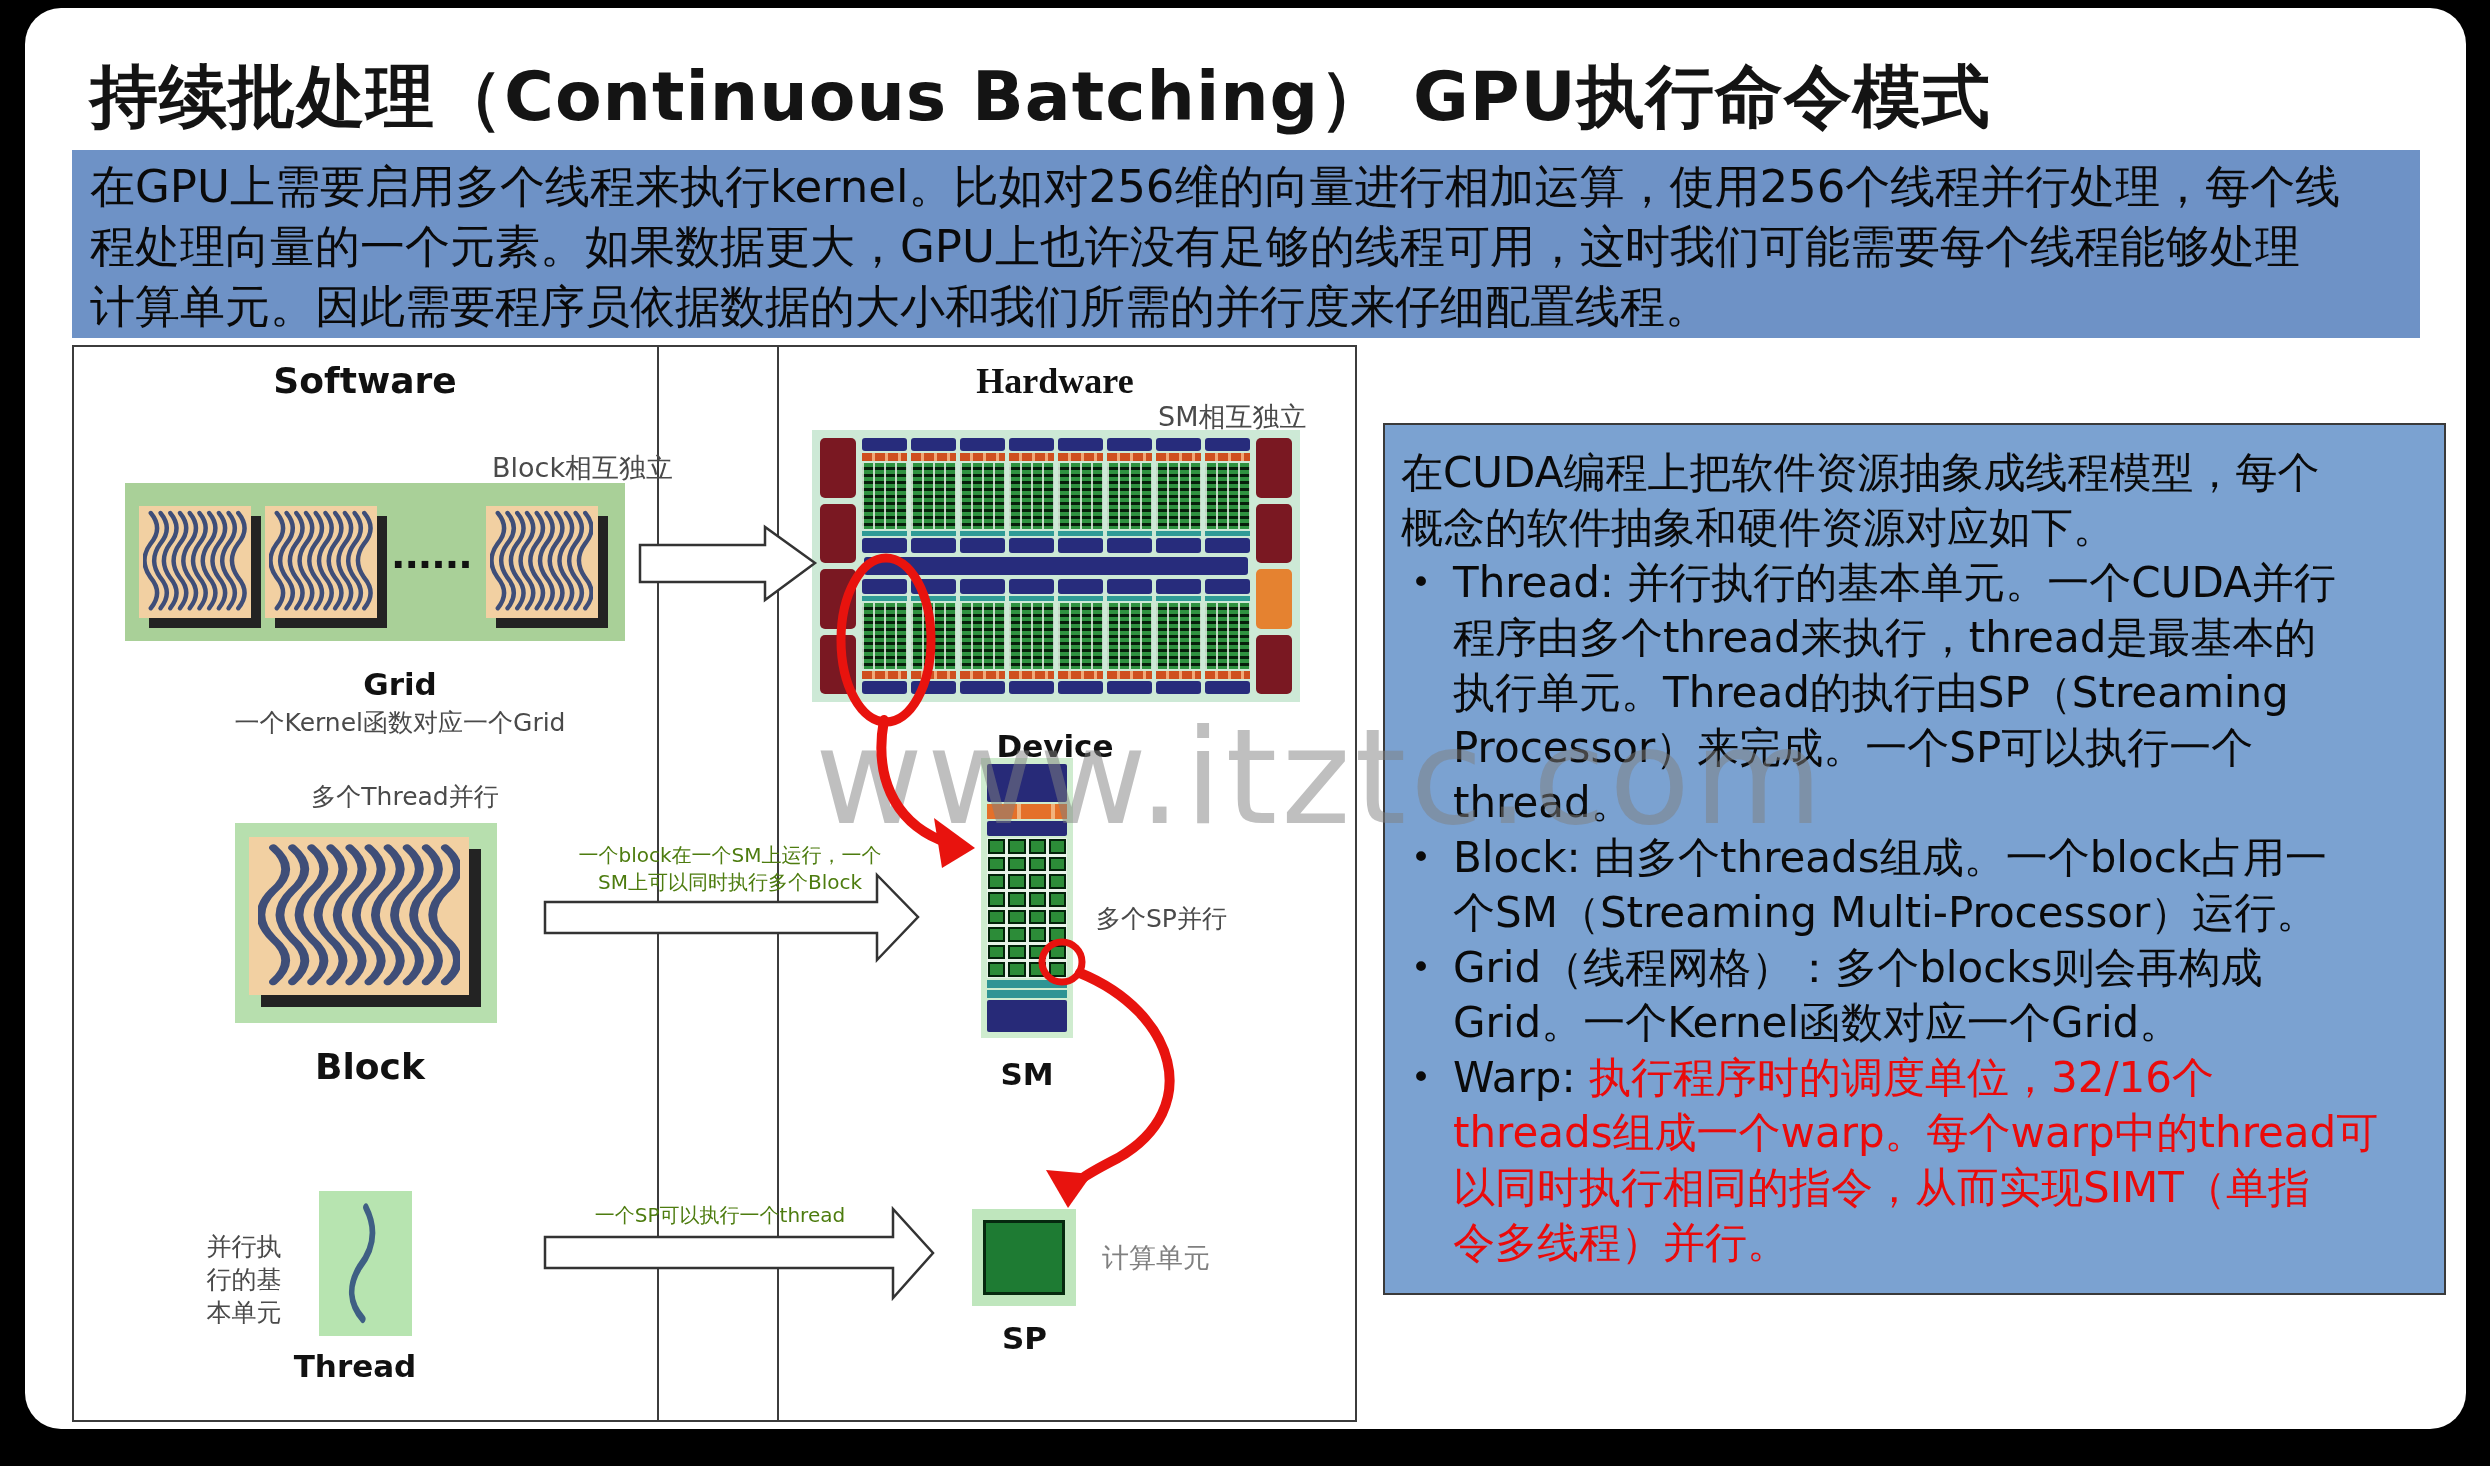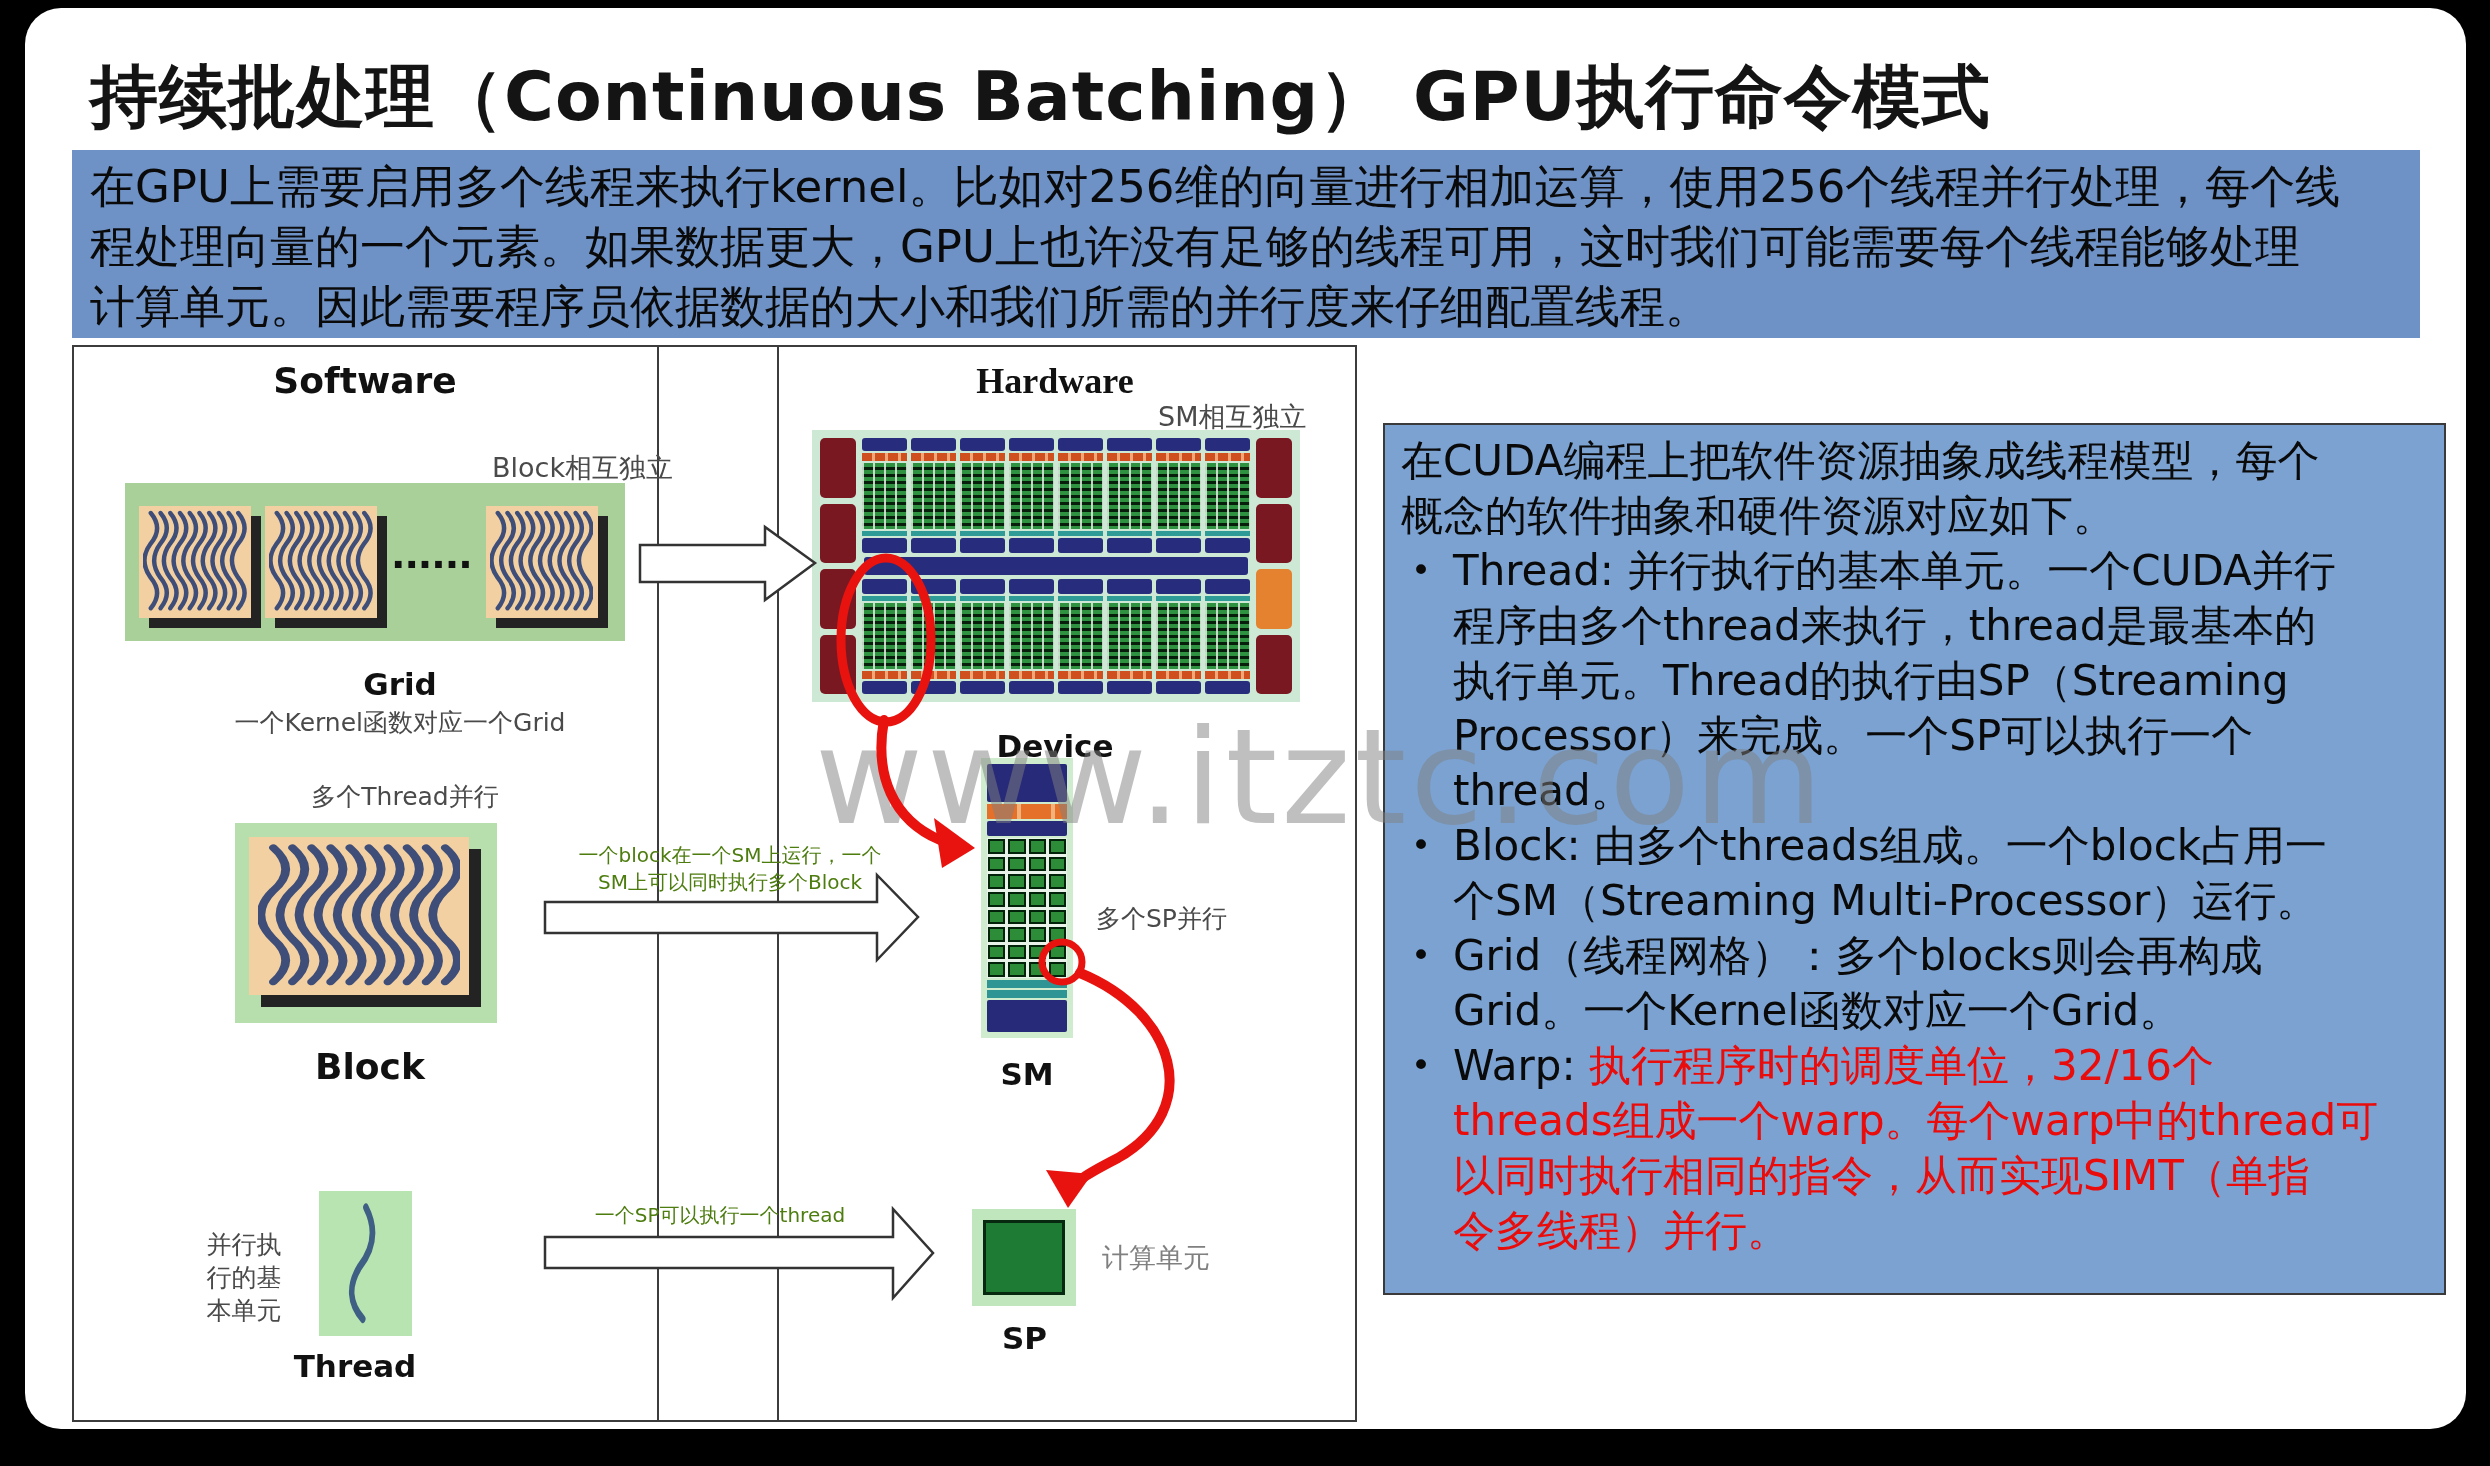--- a/index.html
+++ b/index.html
@@ -21,21 +21,21 @@
   
   .grid-fig{left:125px;top:483px;width:500px;height:158px;background:#a9d098;display:flex;align-items:center;box-sizing:border-box;padding:0 14px;gap:14px;}
   .wtile{position:relative;background:#f2d0a2;box-shadow:10px 10px 0 #232323;}
   .wtile.small{width:112px;height:112px;flex:0 0 auto;}
   .wtile svg{position:absolute;left:4%;top:3%;width:92%;height:94%;}
   .gdots{font-size:38px;font-weight:bold;color:#111;letter-spacing:-1px;margin-top:-14px;}
   .block-fig{left:235px;top:823px;width:262px;height:200px;background:#b7dfae;}
   .wtile.big{position:absolute;left:14px;top:14px;right:28px;bottom:28px;box-shadow:12px 12px 0 #232323;}
   .thread-fig{left:319px;top:1191px;width:93px;height:145px;background:#b7e4b0;}
   .thread-fig svg{position:absolute;left:6%;top:5%;width:88%;height:90%;}
-  .th-side{left:198px;top:1230px;width:92px;font-size:25px;line-height:33px;color:#4a4a4a;text-align:center;font-family:Liberation Mono, monospace;}
+  .th-side{left:198px;top:1230px;width:92px;font-size:25px;line-height:33px;color:#4a4a4a;text-align:center;}
   .arrow-note{color:#4d7c0f;font-size:20px;line-height:27px;text-align:center;}
   
   .device-fig{left:812px;top:430px;width:488px;height:272px;background:#cde9d6;box-sizing:border-box;padding:8px;display:flex;gap:6px;}
   .edge-col{width:36px;display:flex;flex-direction:column;gap:6px;}
   .edge-block{flex:1;background:#7a1822;border-radius:5px;}
   .edge-block.orange{background:#e58230;}
   .dev-mid{flex:1;display:flex;flex-direction:column;}
   .dev-row{flex:1;display:flex;gap:4px;}
   .dev-col{flex:1;display:flex;flex-direction:column;row-gap:2px;}
   .dev-col.rev{flex-direction:column-reverse;}
@@ -47,21 +47,21 @@
   .dev-band{height:18px;margin:4px 2px;background:#272c7c;border-radius:3px;}
   .sm-fig{left:981px;top:758px;width:92px;height:280px;background:#cfeccf;box-sizing:border-box;padding:6px;display:flex;flex-direction:column;row-gap:2px;}
   .sm-navy{background:#272a78;border-radius:2px;}
   .sm-or{height:15px;background:repeating-linear-gradient(90deg,#e4702a 0 30px,#f2b27c 30px 34px);}
   .sm-grid{flex:1;background:#e8f2e8;display:grid;grid-template-columns:repeat(4,1fr);gap:3px;padding:1px;}
   .sm-cell{background:#2c8c38;border:2px solid #03220a;box-sizing:border-box;}
   .sm-teal{height:8px;background:#2f9494;}
   .sp-fig{left:972px;top:1209px;width:104px;height:97px;background:#bfe6bd;}
   .sp-inner{position:absolute;left:11px;top:11px;right:11px;bottom:11px;background:#1e7b33;border:3px solid #06290f;}
   
-  .rp{left:1383px;top:423px;width:1063px;height:872px;background:#7ba2d1;border:2px solid #3a3a3a;box-sizing:border-box;padding:8px 12px 0 16px;color:#0a0a0a;}
+  .rp{left:1383px;top:423px;width:1063px;height:872px;background:#7ba2d1;border:2px solid #3a3a3a;box-sizing:border-box;padding:20px 12px 0 16px;color:#0a0a0a;}
   .rp-line{font-size:42px;line-height:55px;white-space:nowrap;}
   .brow{display:flex;}
   .dot{width:52px;padding-left:10px;box-sizing:border-box;font-size:34px;line-height:55px;}
   .btxt{flex:1;}
   .red{color:#ea0b0b;}
   .watermark{left:815px;top:700px;font-size:132px;letter-spacing:4px;color:rgba(128,128,128,0.5);font-weight:normal;z-index:50;pointer-events:none;white-space:nowrap;}
   .overlay{left:0;top:0;width:2490px;height:1466px;z-index:60;pointer-events:none;}
 </style>
 </head>
 <body>

